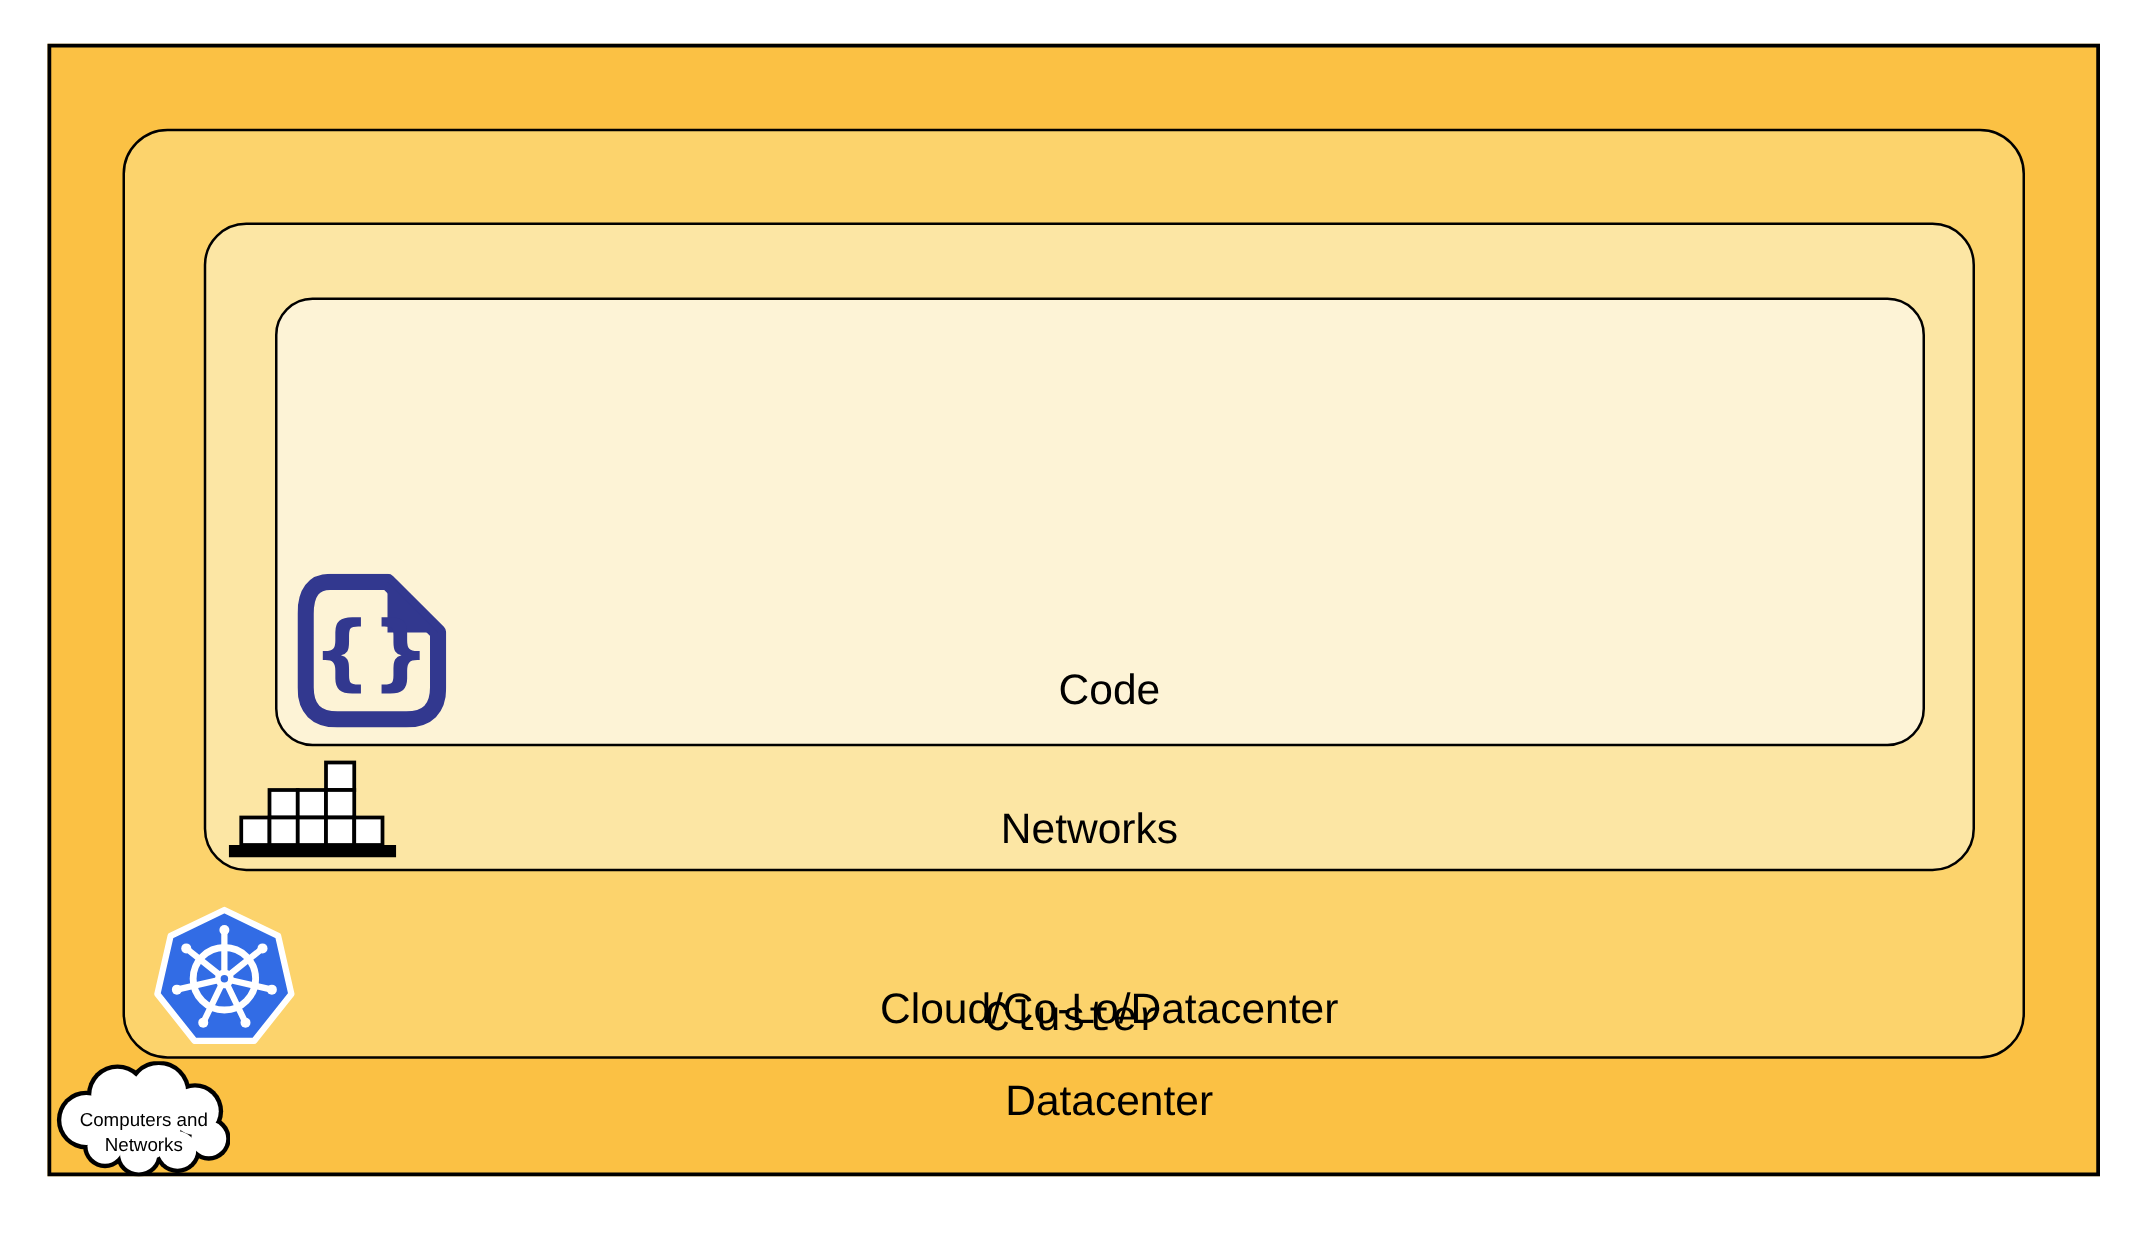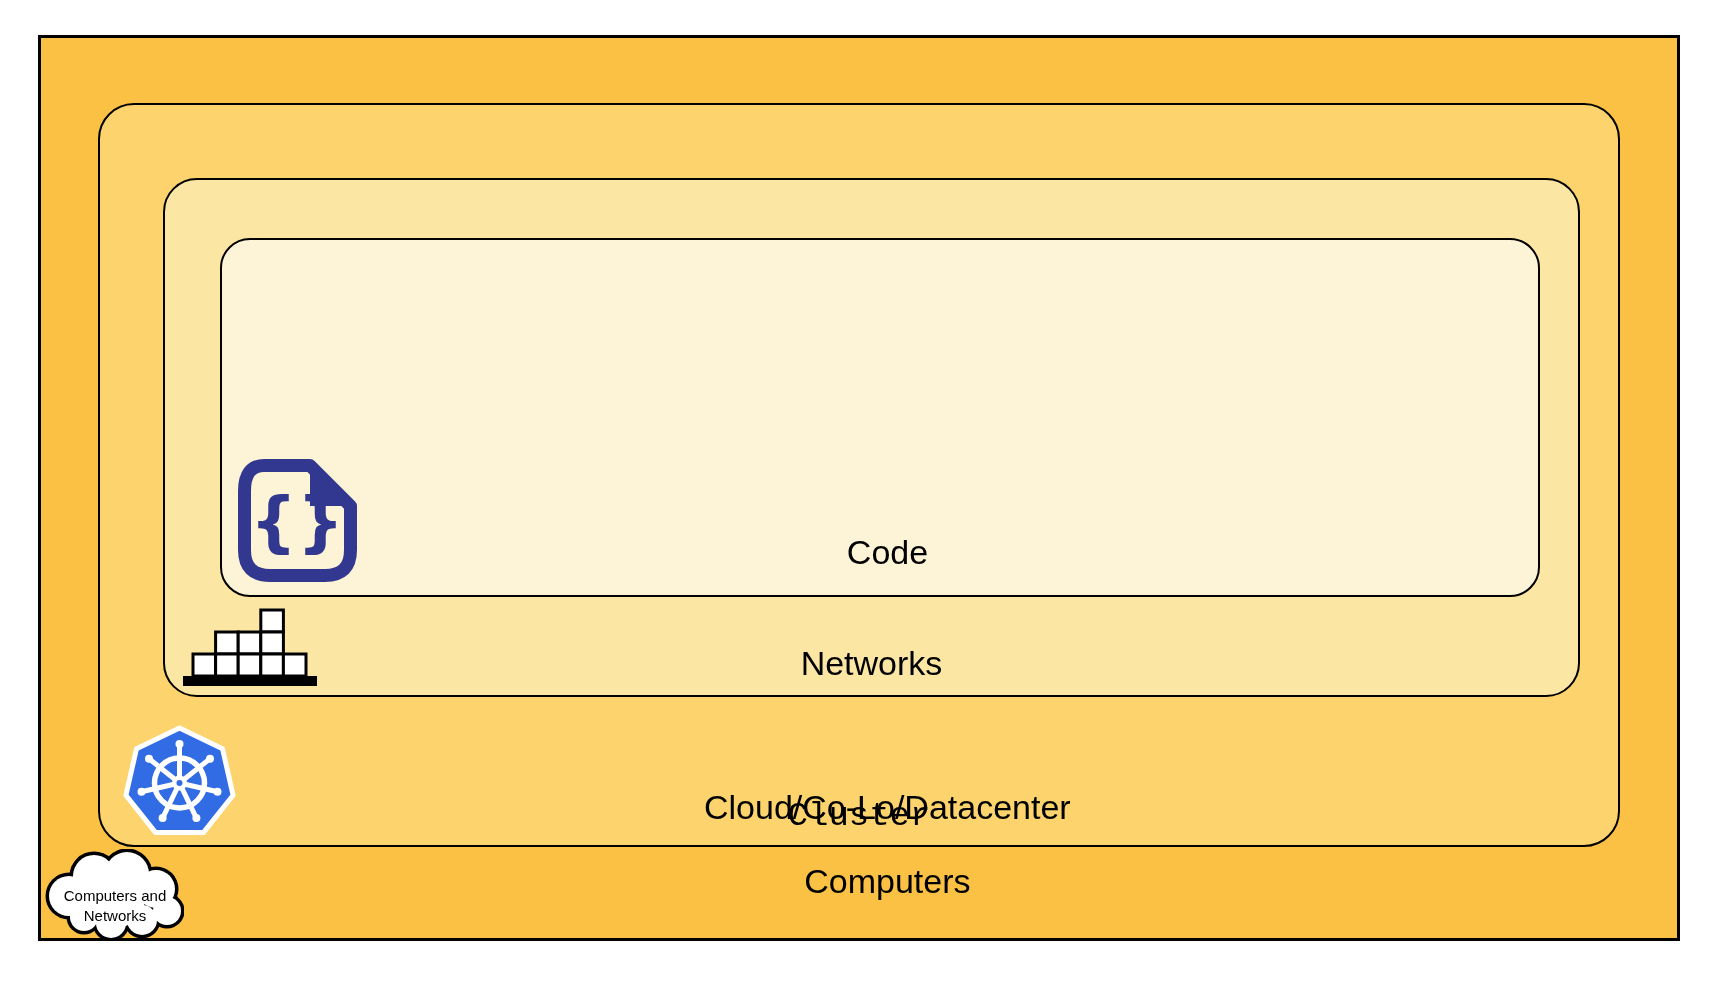--- a/index.html
+++ b/index.html
@@ -100,21 +100,21 @@
         </g>
         <circle cx="57.5" cy="62" r="25" fill="none" stroke="#ffffff" stroke-width="5.5"></circle>
         <circle cx="57.5" cy="62" r="7.5" fill="#ffffff"></circle>
         <circle cx="57.5" cy="62" r="3" fill="#326CE5"></circle>
       </svg>
       <div class="lvl-label cluster-label">Cluster</div>
     </div>
 
     <div class="lvl-label dc-label">
       <span>Cloud/Co-Lo/Datacenter</span><br>
-      <span>Computers</span>
+      <span>Datacenter</span>
     </div>
   </div>
 
   <svg class="cloud-callout" width="145" height="92" viewBox="0 0 145 92">
     <g fill="#000000">
       <circle cx="30" cy="47" r="23.5"></circle>
         <circle cx="55" cy="27" r="24.5"></circle>
       <circle cx="88" cy="25" r="25.5"></circle>
         <circle cx="117" cy="40" r="22.5"></circle>
       <circle cx="128" cy="62" r="17.5"></circle>

